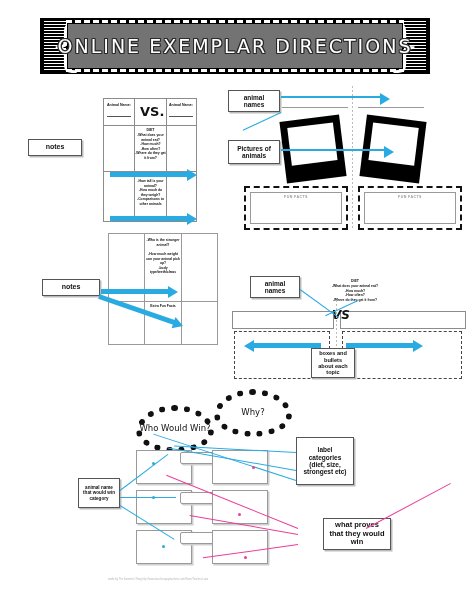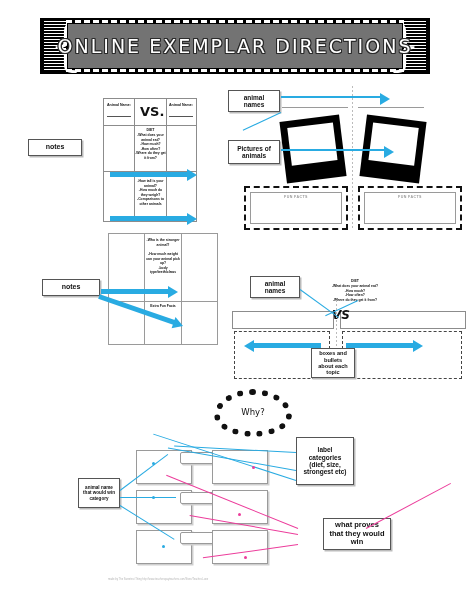--- a/index.html
+++ b/index.html
@@ -243,20 +243,24 @@
   <div class="abs arrow left" style="left:253px;top:343px;width:68px;"></div>
   <div class="abs arrow right" style="left:346px;top:343px;width:68px;"></div>
 
   <div class="abs callout" style="left:311px;top:348px;width:44px;height:30px;font-size:5.6px;">
     <span>boxes and bullets about each topic</span>
   </div>
 
   <div class="abs pline blue" style="left:300px;top:289px;width:48px;transform:rotate(36deg);"></div>
   <div class="abs pline blue" style="left:358px;top:300px;width:36px;transform:rotate(155deg);"></div>
 
+  <div class="cloud" style="left:136px;top:405px;">
+    <div class="cbody"></div>
+    <div class="ctext">Who Would Win?</div>
+  </div>
   <div class="cloud" style="left:214px;top:389px;">
     <div class="cbody"></div>
     <div class="ctext">Why?</div>
   </div>
 
   <div class="gbox" style="left:136px;top:450px;width:56px;height:34px;"></div>
   <div class="glabel" style="left:180px;top:452px;width:44px;height:12px;"></div>
   <div class="gbox" style="left:212px;top:450px;width:56px;height:34px;"></div>
 
   <div class="gbox" style="left:136px;top:490px;width:56px;height:34px;"></div>

